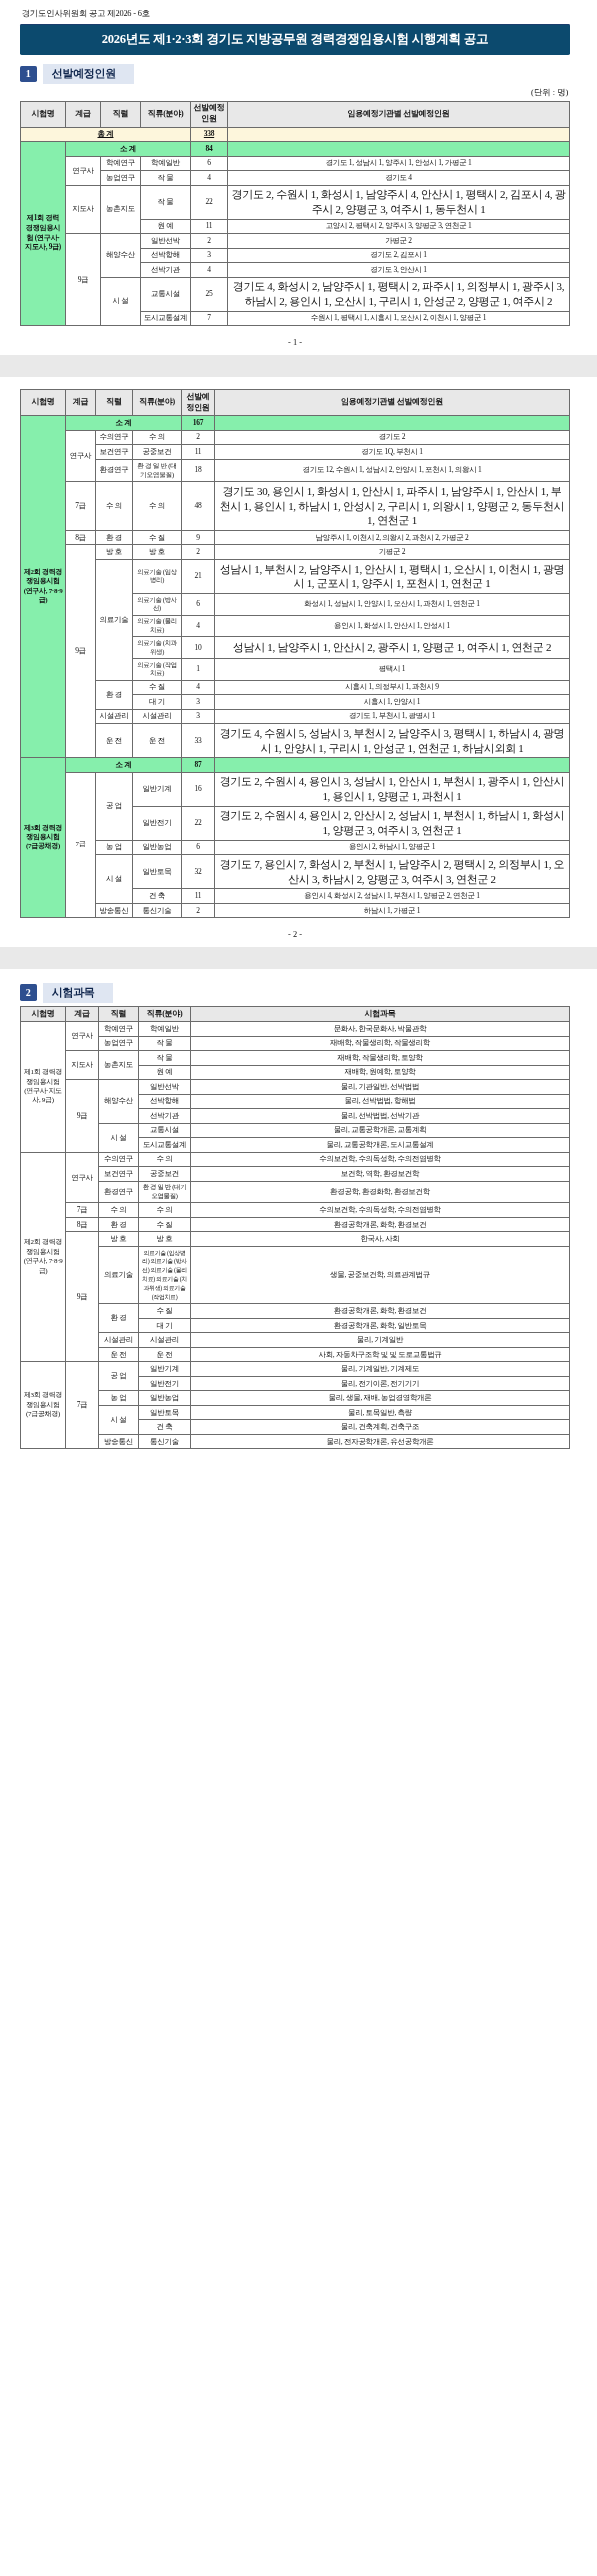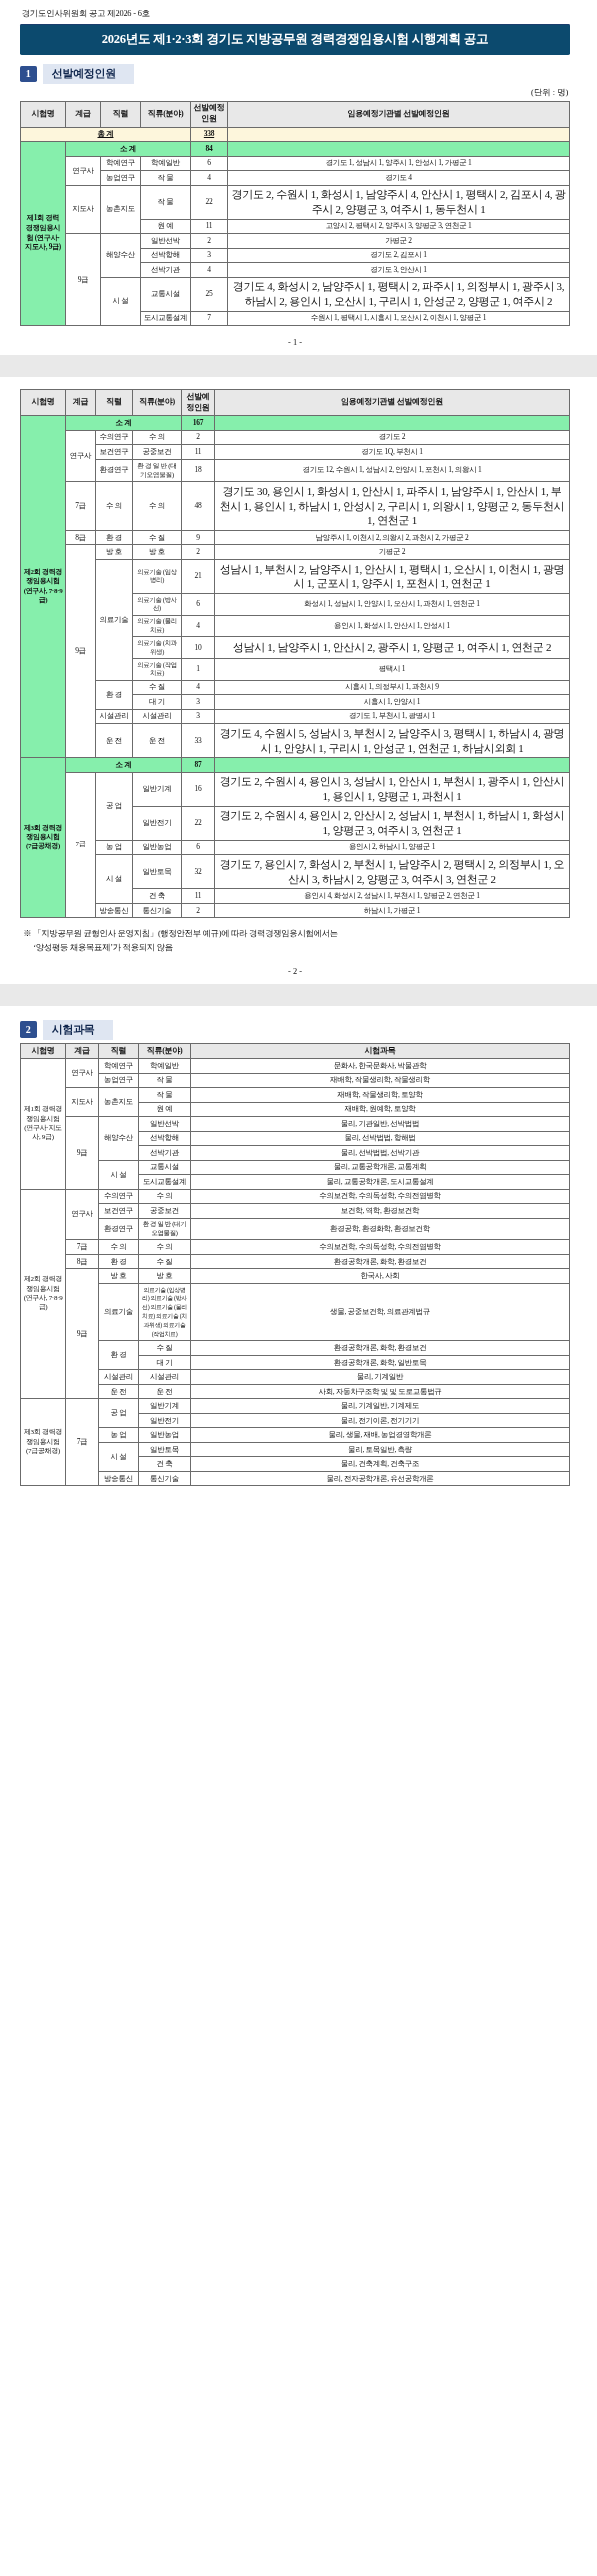--- a/index.html
+++ b/index.html
@@ -300,24 +300,20 @@
       </tr>
       <tr>
         <td>방송통신</td>
         <td>통신기술</td>
         <td>2</td>
         <td class="left">하남시 1, 가평군 1</td>
       </tr>
     </tbody>
   </table>
 
-  <div class="note">
-    <span>※ 「지방공무원 균형인사 운영지침」(행정안전부 예규)에 따라 경력경쟁임용시험에서는</span>
-    <span class="ind">‘양성평등 채용목표제’가 적용되지 않음</span>
-  </div>
 
   <div class="pg">- 2 -</div>
 </div>
 
 <div class="page-gap"></div>
 
 <div class="page">
   <div class="sec-head">
     <div class="sec-num">2</div>
     <div class="sec-title">시험과목</div>

